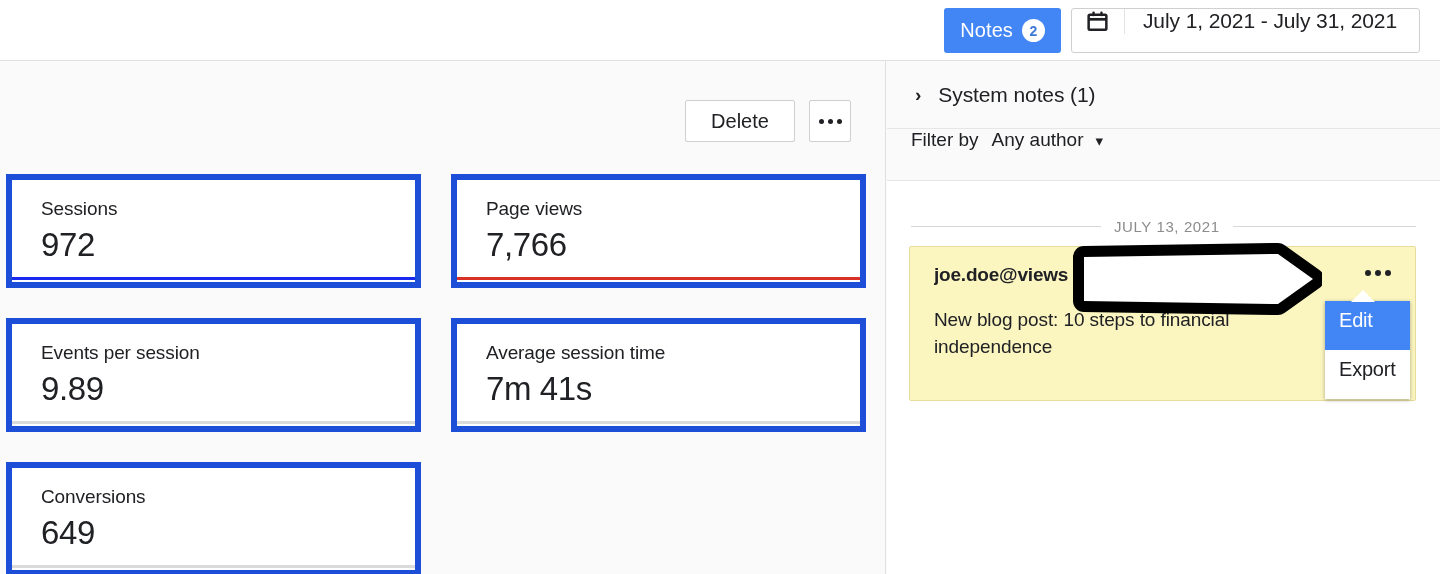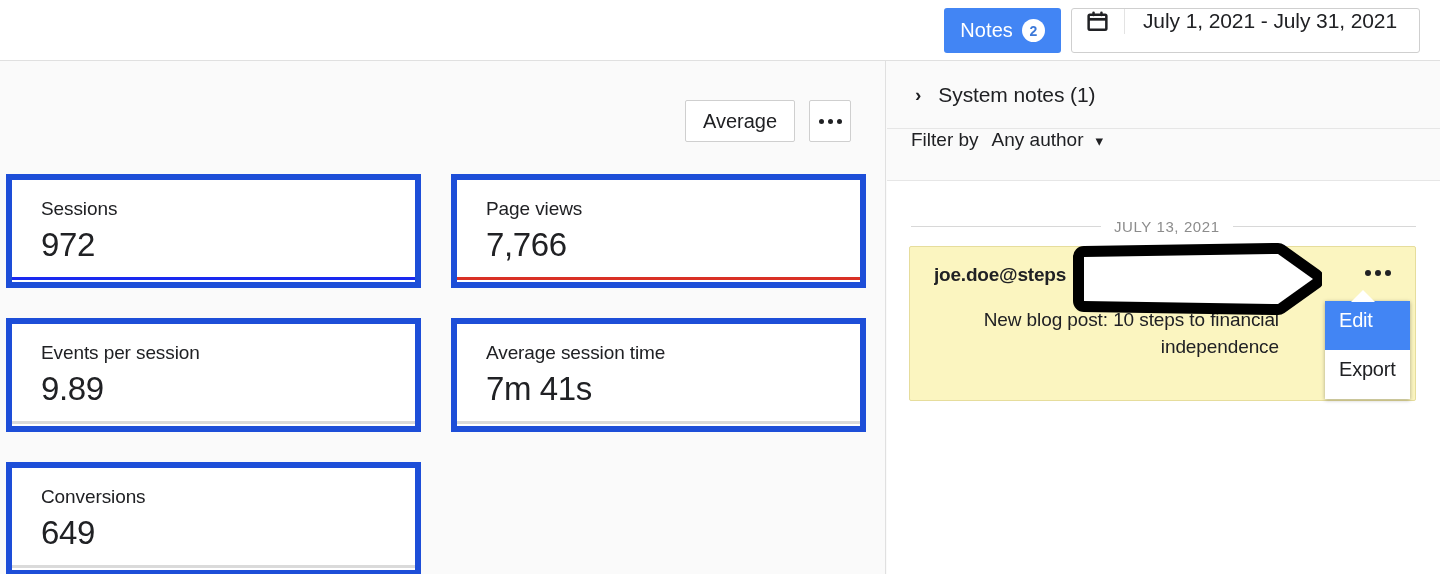--- a/index.html
+++ b/index.html
@@ -307,21 +307,20 @@
   }
   .note-menu-btn .dots-row i { width: 6px; height: 6px; }
 
   .note-body {
     font-size: 19px;
     color: #202124;
     line-height: 1.44;
     margin-top: 20px;
     max-width: 345px;
     letter-spacing: -0.1px;
-    text-align: right;
   }
 
   
   .note-popup {
     position: absolute;
     left: 1325px;
     top: 301px;
     width: 85px;
     background: #ffffff;
     box-shadow: 0 1px 4px rgba(0,0,0,0.32);
@@ -385,21 +384,21 @@
         </span>
         <span class="daterange-label">July 1, 2021 - July 31, 2021</span>
       </div>
 
     </div>
   </div>
 
   <div class="main-panel">
 
     <div class="main-actions">
-      <button class="btn-outline btn-export">Average</button>
+      <button class="btn-outline btn-export">Delete</button>
       <button class="btn-outline btn-more">
         <span class="dots-row">
             <i></i>
             <i></i>
             <i></i>
           </span>
       </button>
     </div>
 
     <div class="cards">
@@ -453,21 +452,21 @@
     </div>
 
     <div class="date-divider">
       <span class="rule left"></span>
       <span class="date-divider-label">JULY 13, 2021</span>
       <span class="rule right"></span>
     </div>
 
     <div class="note-card">
       <div class="note-head">
-        <div class="note-author">joe.doe@steps</div>
+        <div class="note-author">joe.doe@views</div>
         <div class="note-menu-btn">
           <span class="dots-row">
               <i></i>
               <i></i>
               <i></i>
             </span>
         </div>
       </div>
       <div class="note-body">New blog post: 10 steps to financial independence</div>
     </div>

